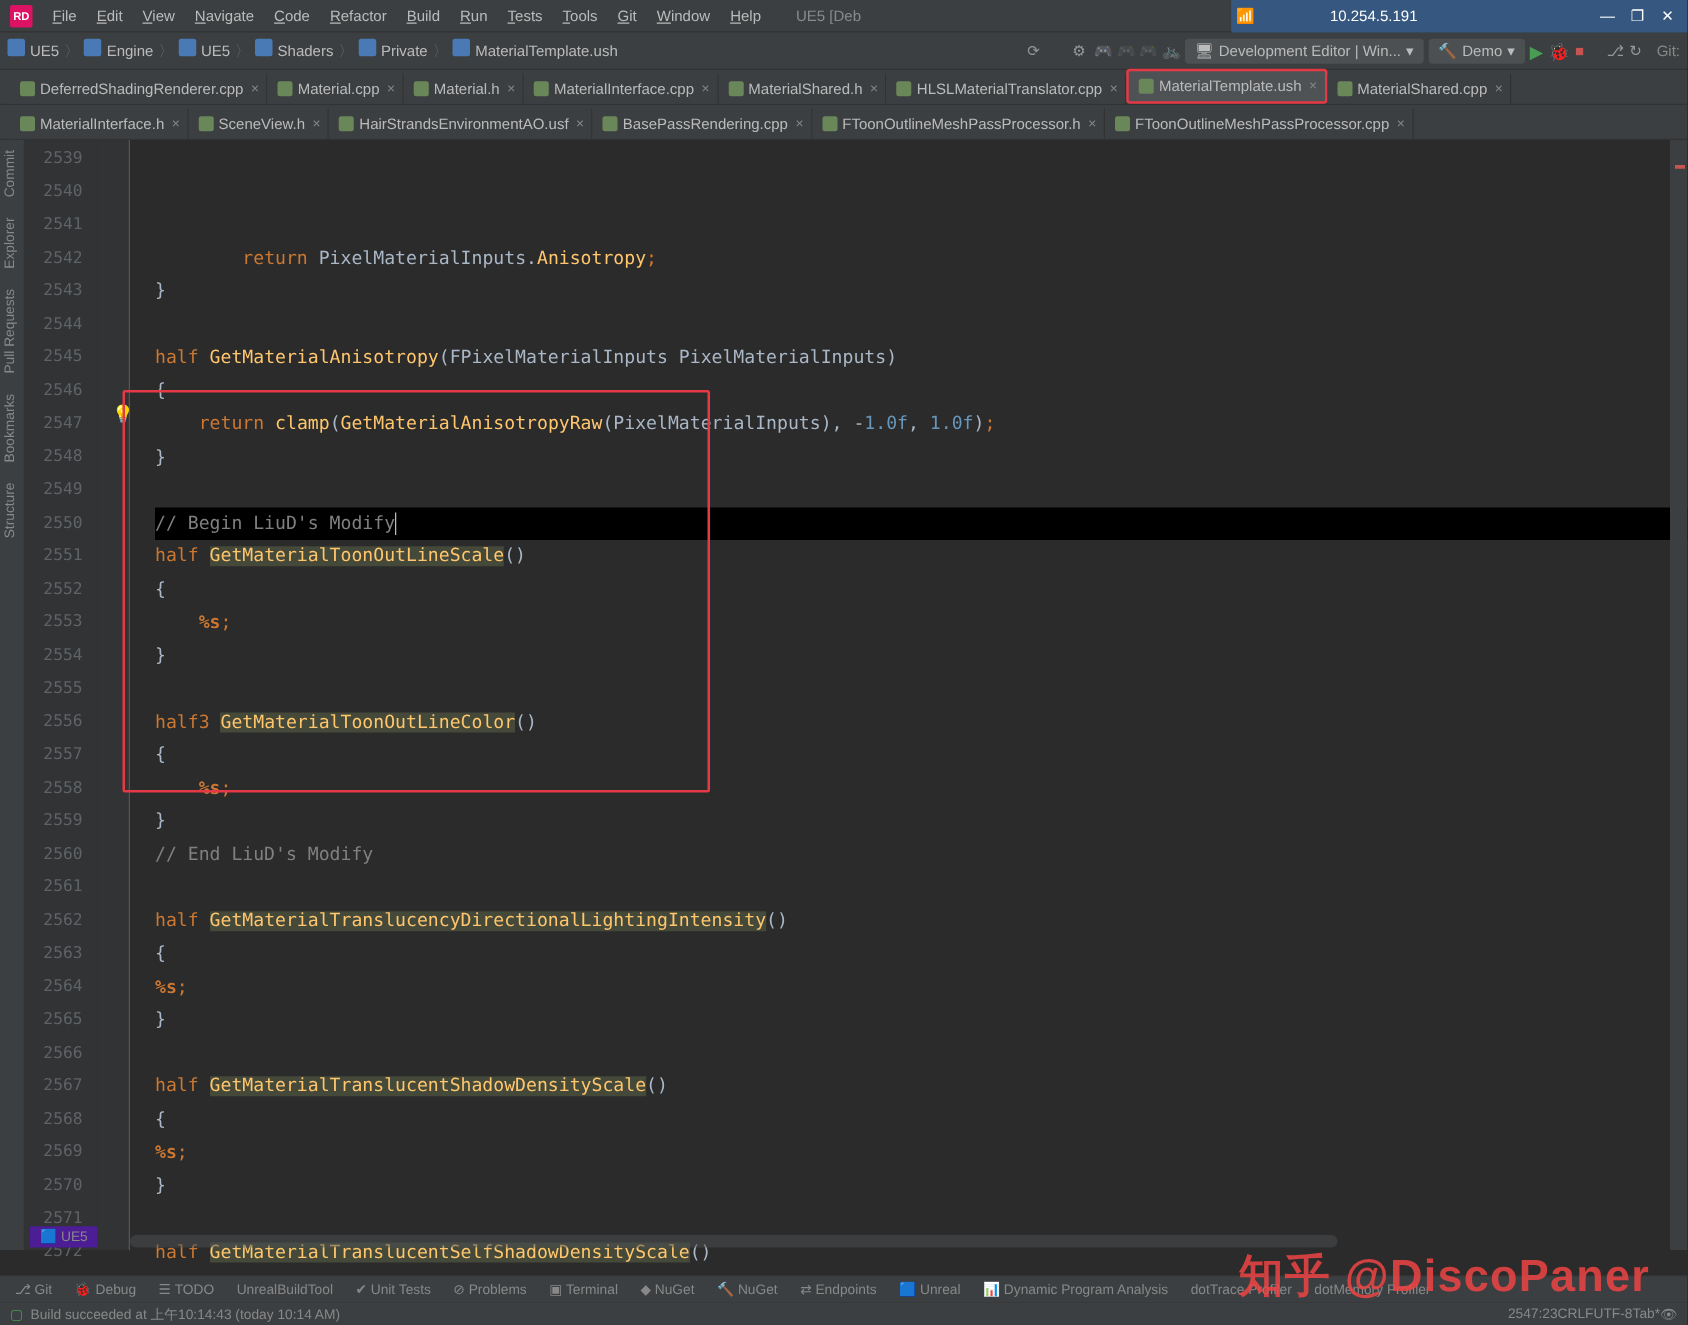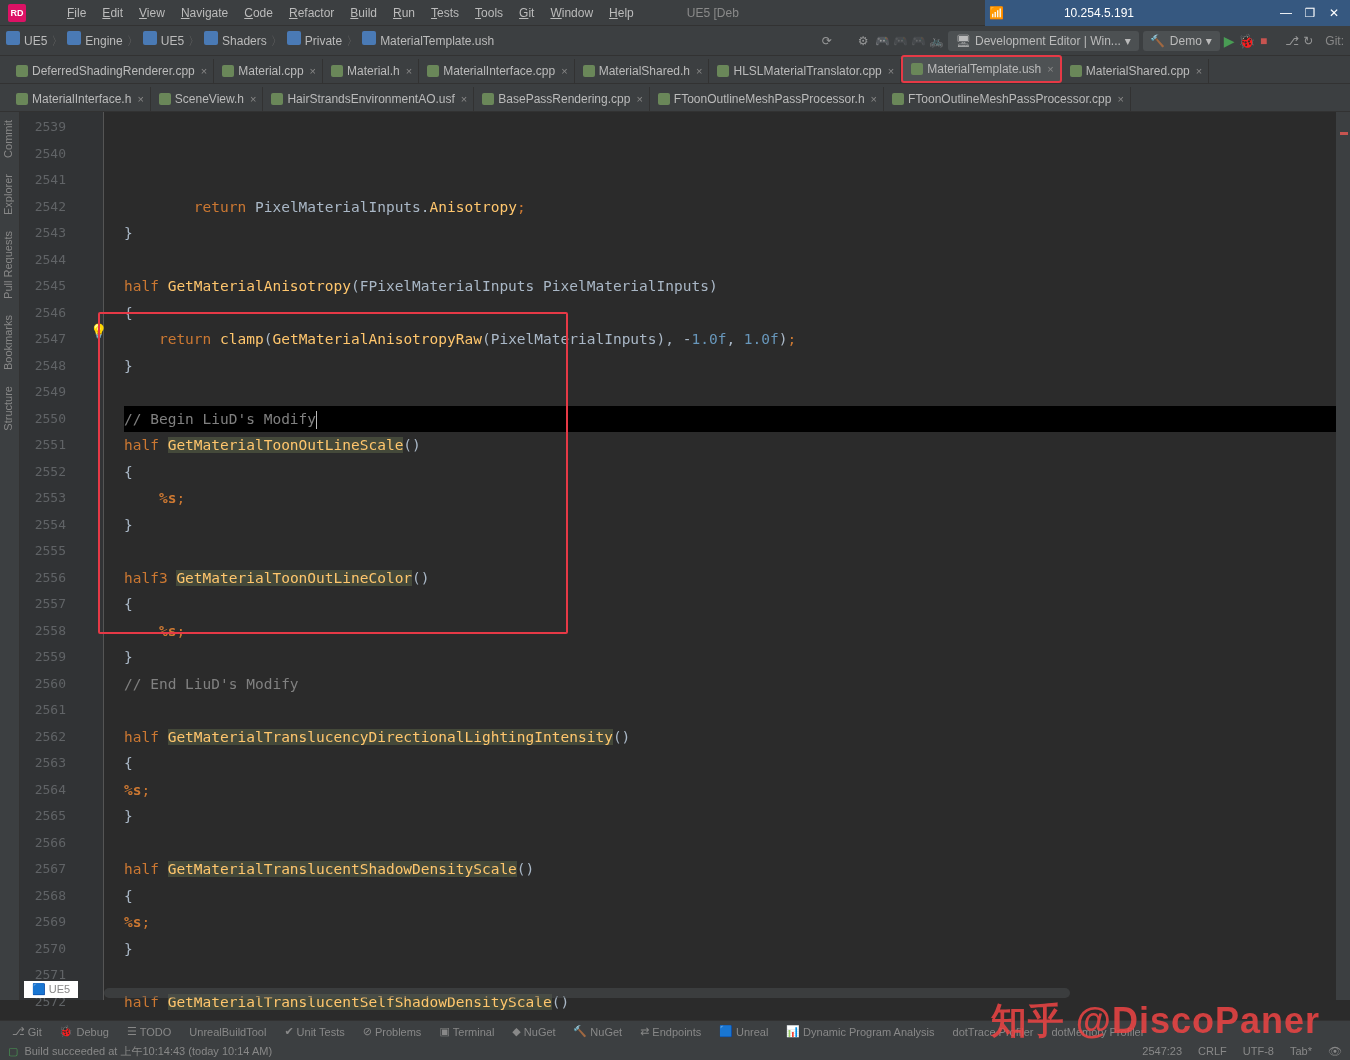--- a/index.html
+++ b/index.html
@@ -12,21 +12,20 @@
   height: 1060px;
   overflow: hidden;
   position: relative;
 }
 .titlebar {
   height: 26px;
   background: #3c3f41;
   display: flex;
   align-items: center;
   border-bottom: 1px solid #323232;
-  gap: 25px;
 }
 .app-icon {
   width: 18px; height: 18px;
   background: #dd1265;
   color: #fff;
   font-size: 9px;
   font-weight: bold;
   display: flex;
   align-items: center;
   justify-content: center;
@@ -276,21 +275,21 @@
   height: 10px;
   background: #4c5052;
   border-radius: 5px;
   opacity: 0.5;
 }
 .project-label {
   position: absolute;
   bottom: 62px;
   left: 24px;
   padding: 2px 8px;
-  background: #ffffff;
+  background: #4c1d95;
   color: #888;
   font-size: 11px;
 }
 </style>
 </head>
 <body>
 
 <div class="titlebar">
   <div class="app-icon">RD</div>
   <div id="menu-host"><span class="menu-item"><u>F</u>ile</span><span class="menu-item"><u>E</u>dit</span><span class="menu-item"><u>V</u>iew</span><span class="menu-item"><u>N</u>avigate</span><span class="menu-item"><u>C</u>ode</span><span class="menu-item"><u>R</u>efactor</span><span class="menu-item"><u>B</u>uild</span><span class="menu-item"><u>R</u>un</span><span class="menu-item"><u>T</u>ests</span><span class="menu-item"><u>T</u>ools</span><span class="menu-item"><u>G</u>it</span><span class="menu-item"><u>W</u>indow</span><span class="menu-item"><u>H</u>elp</span></div>
@@ -523,21 +522,21 @@
       <span>dotTrace Profiler</span>
     </div>
     <div class="tw-btn">
       <span>dotMemory Profiler</span>
     </div>
   </div>
 
 <div class="status-line">
   <span style="color:#499c54;margin-right:6px">▢</span>
   <span>Build succeeded at 上午10:14:43 (today 10:14 AM)</span>
-  <span style="margin-left:auto;display:flex;gap:16px;color:#888">
+  <span style="margin-left:auto;display:flex;color:#888">
     <span>2547:23</span>
     <span>CRLF</span>
     <span>UTF-8</span>
     <span>Tab*</span>
     <span>👁</span>
   </span>
 </div>
 
 <div class="watermark">知乎 @DiscoPaner</div>
 

